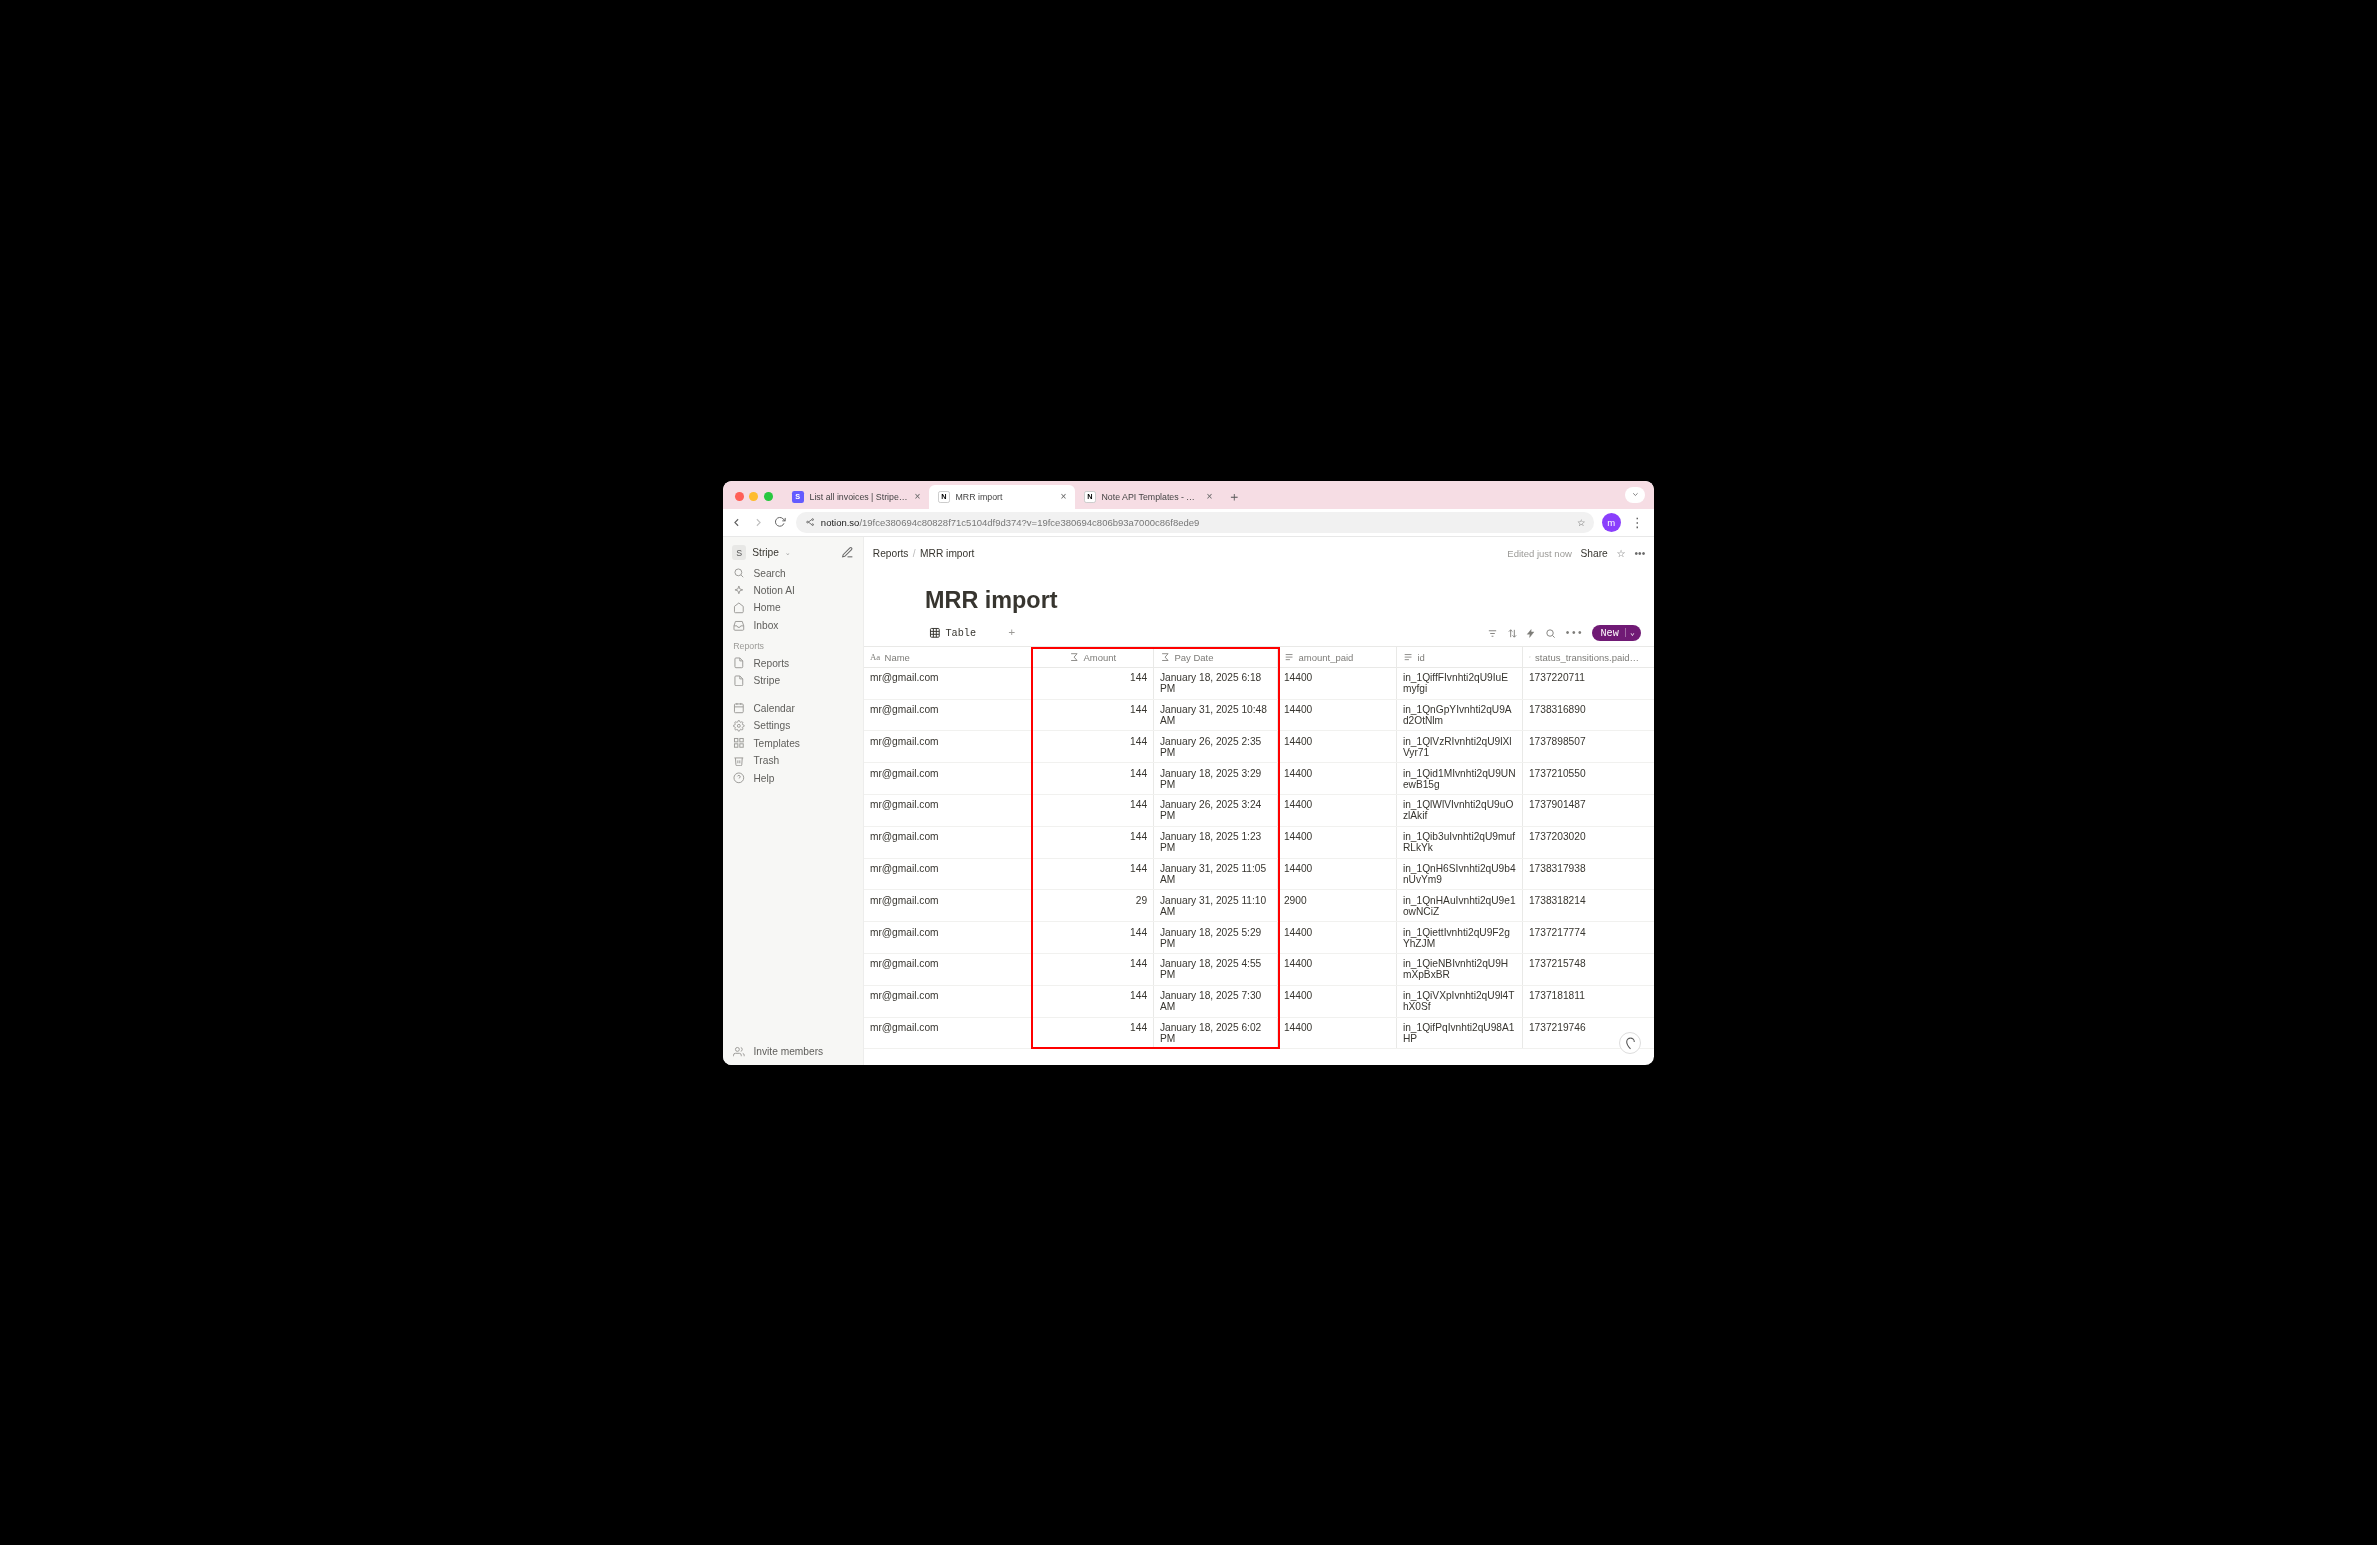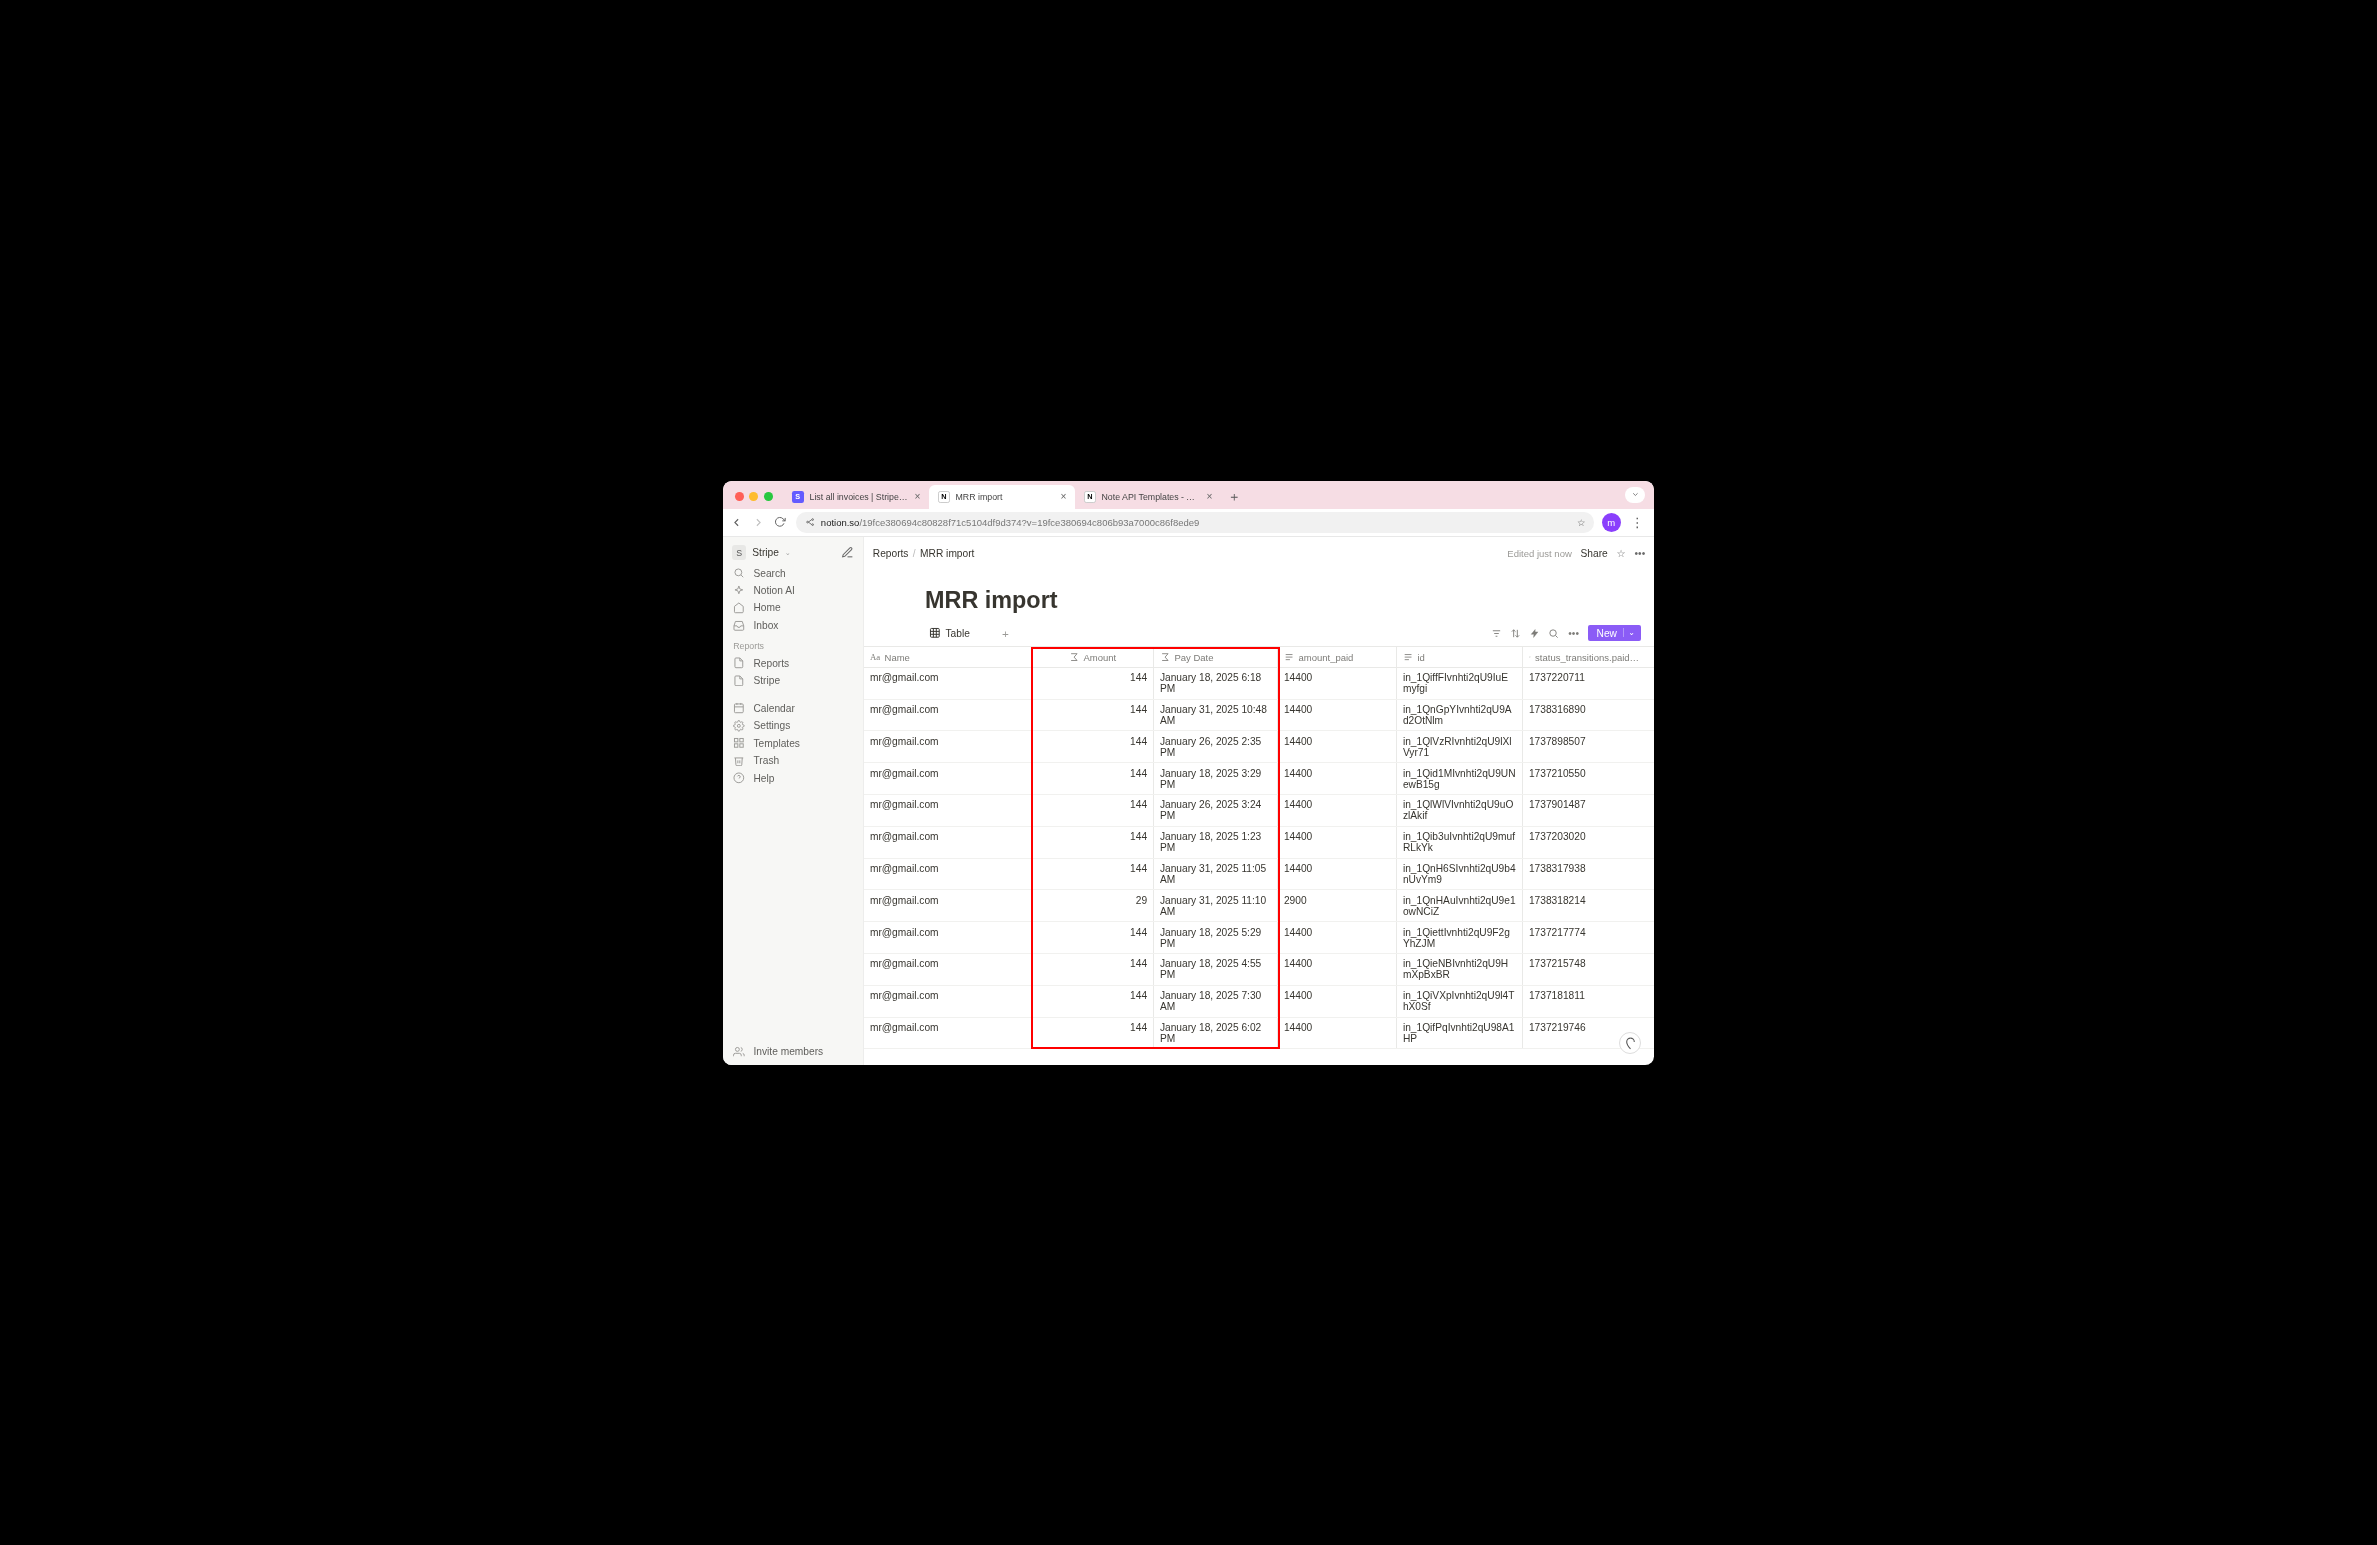--- a/index.html
+++ b/index.html
@@ -131,29 +131,30 @@
   .topbar-right .share { color: #37352f; }
   
   .content { flex: 1; overflow: auto; position: relative; }
   .page-title {
     font-size: 23.4px; font-weight: 700; color: #37352f;
     padding: 17.6px 0 7.3px 61px;
   }
   .view-row {
     display: flex; align-items: center; padding: 2.9px 8.8px 4.4px 61px;
     gap: 25px;
+    font-family: Liberation Mono, monospace;
   }
   .view-tab {
     display: flex; align-items: center; gap: 4.4px; padding: 2.9px 4.4px;
     font-size: 10.2px; color: #37352f; font-weight: 500;
   }
   .view-add { color: #9b9a97; font-size: 11.7px; padding: 0 2.9px;}
   .view-tools { margin-left: auto; display: flex; align-items: center; gap: 8.8px; color: #7d7c78; padding-right: 4.4px; }
   .new-btn {
-    background: #8b5cf6; color: #fff; border-radius: 2px;
+    background: #701a75; color: #fff; border-radius: 8px;
     padding: 2.9px 5.9px 2.9px 8.8px; display: flex; align-items: flex-start; gap: 5.9px;
     font-size: 10.2px; font-weight: 500;
   }
   .new-btn .split { border-left: 0.7px solid rgba(255,255,255,.35); padding-left: 4.4px; font-size: 8px;}
   
   .db-table { border-top: 0.7px solid #e9e9e7; position: relative; }
   .db-header {
     display: flex; border-bottom: 0.7px solid #e9e9e7; color: #7d7c78;
     font-size: 9.5px;
   }

